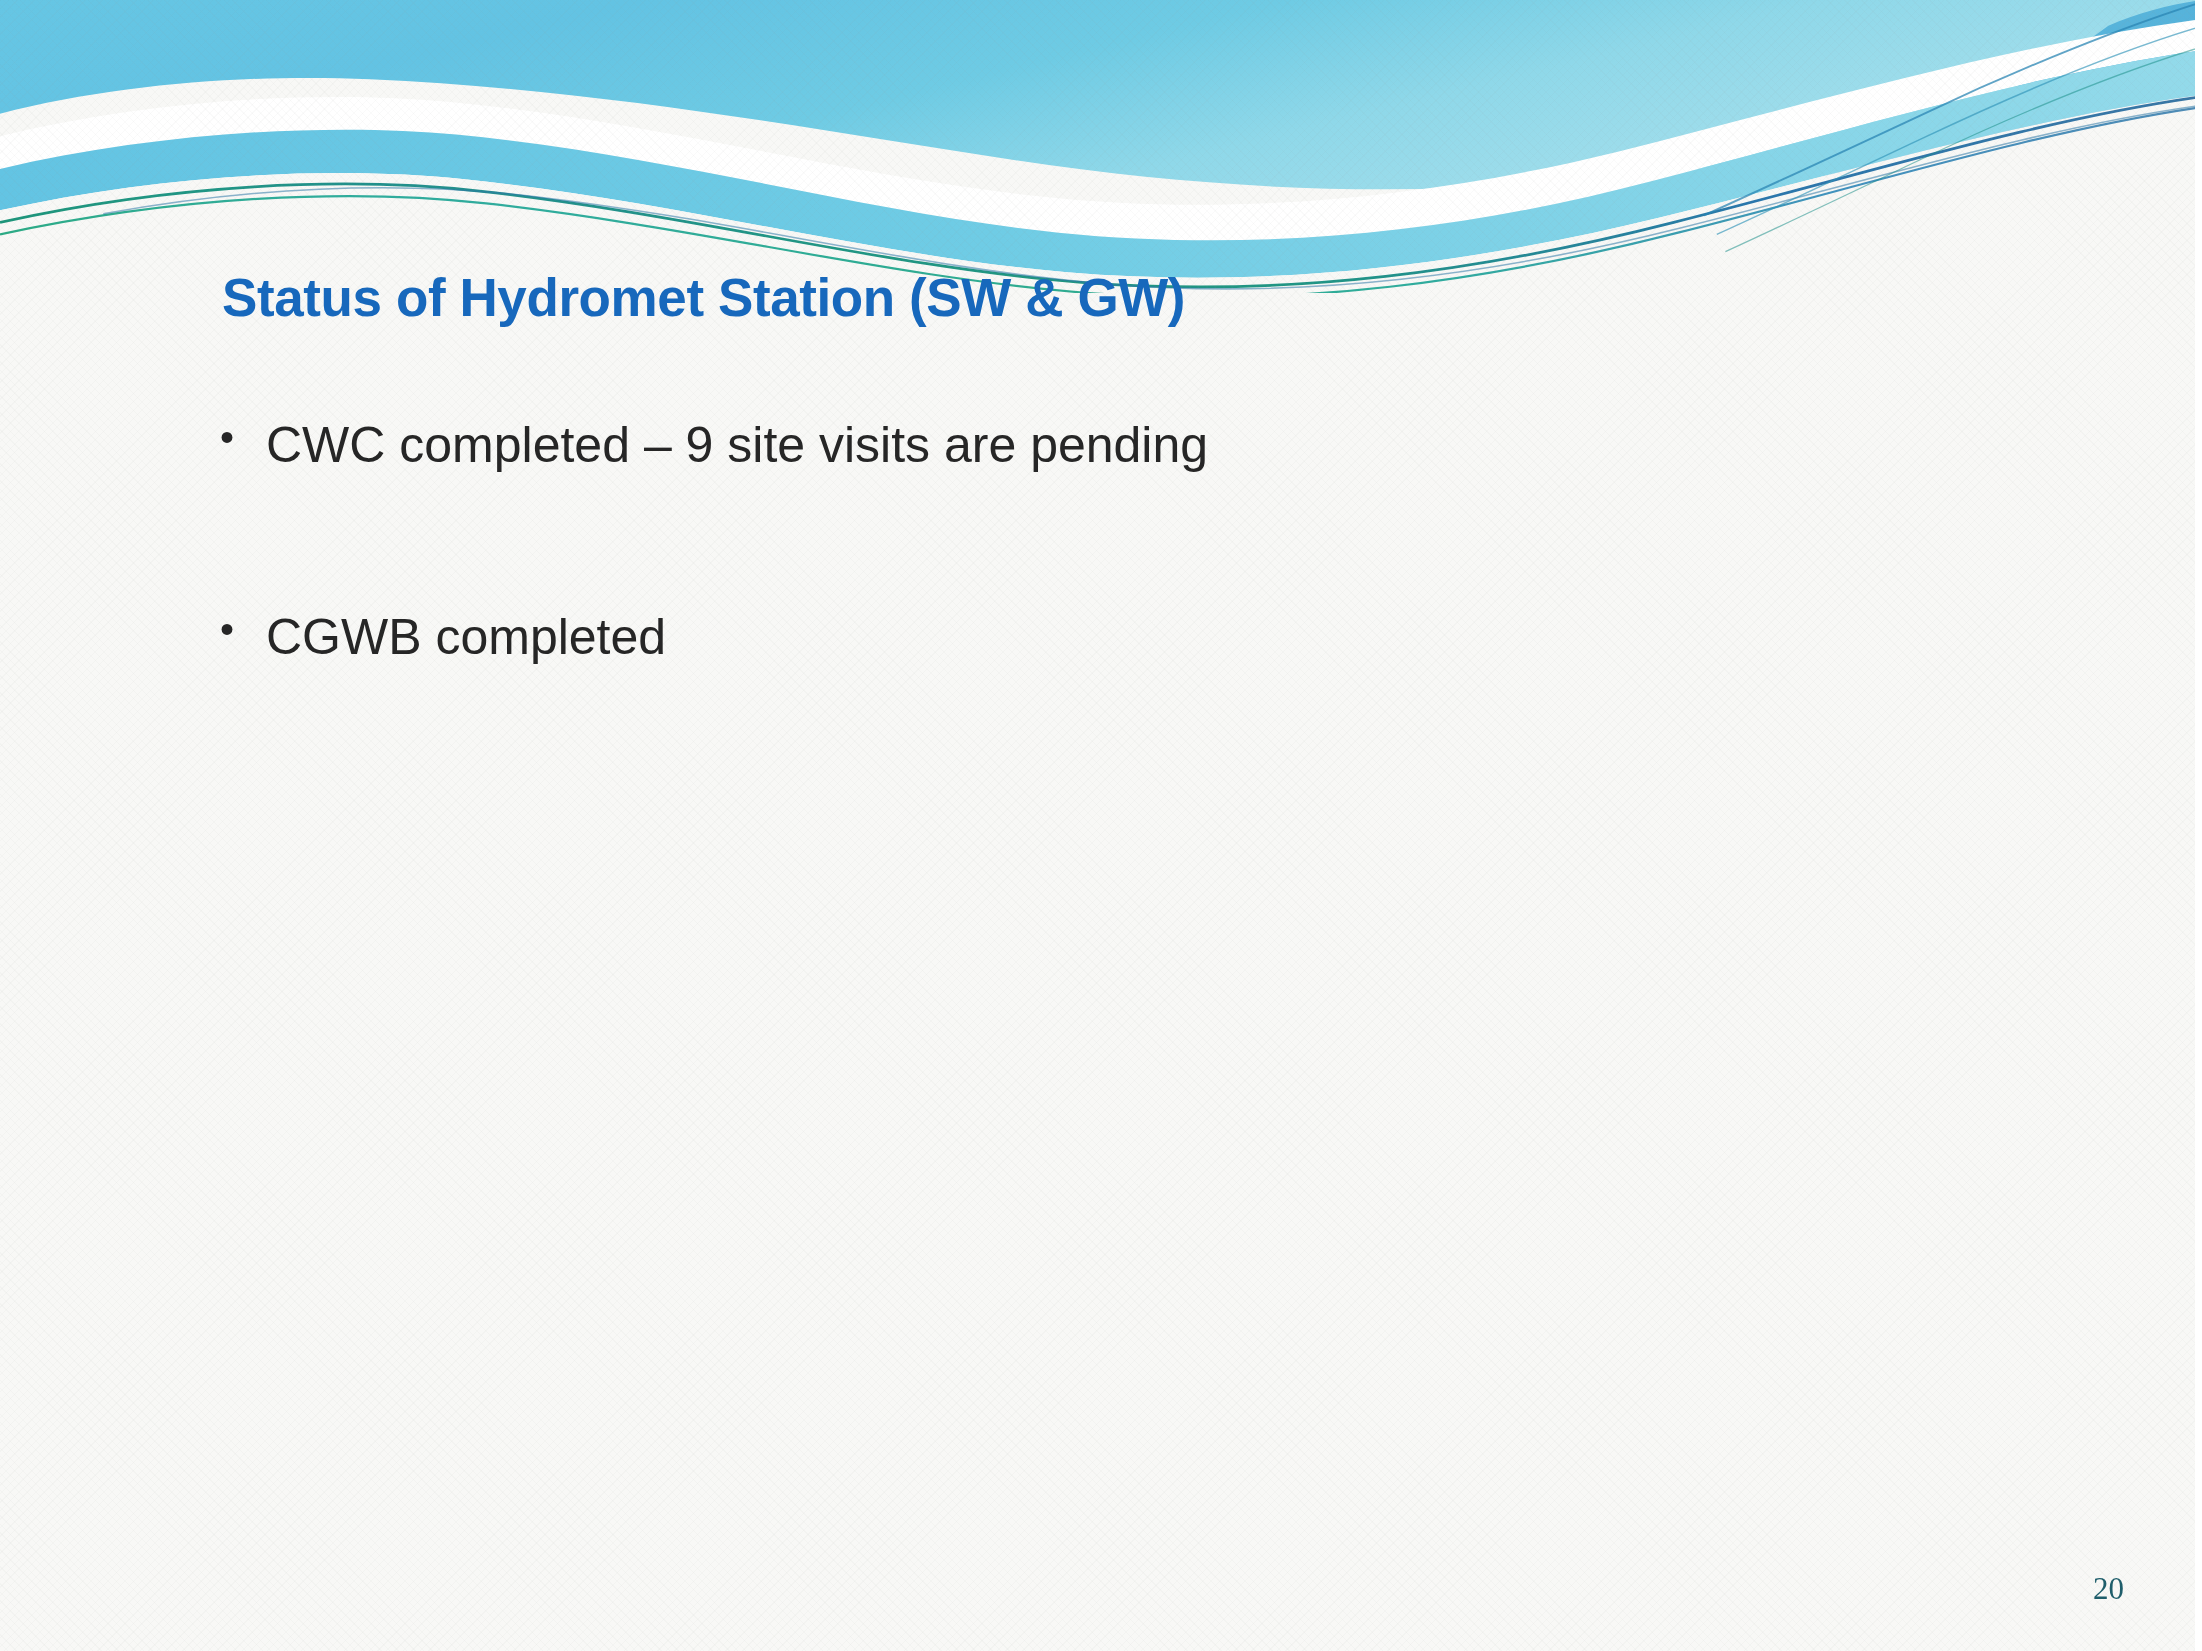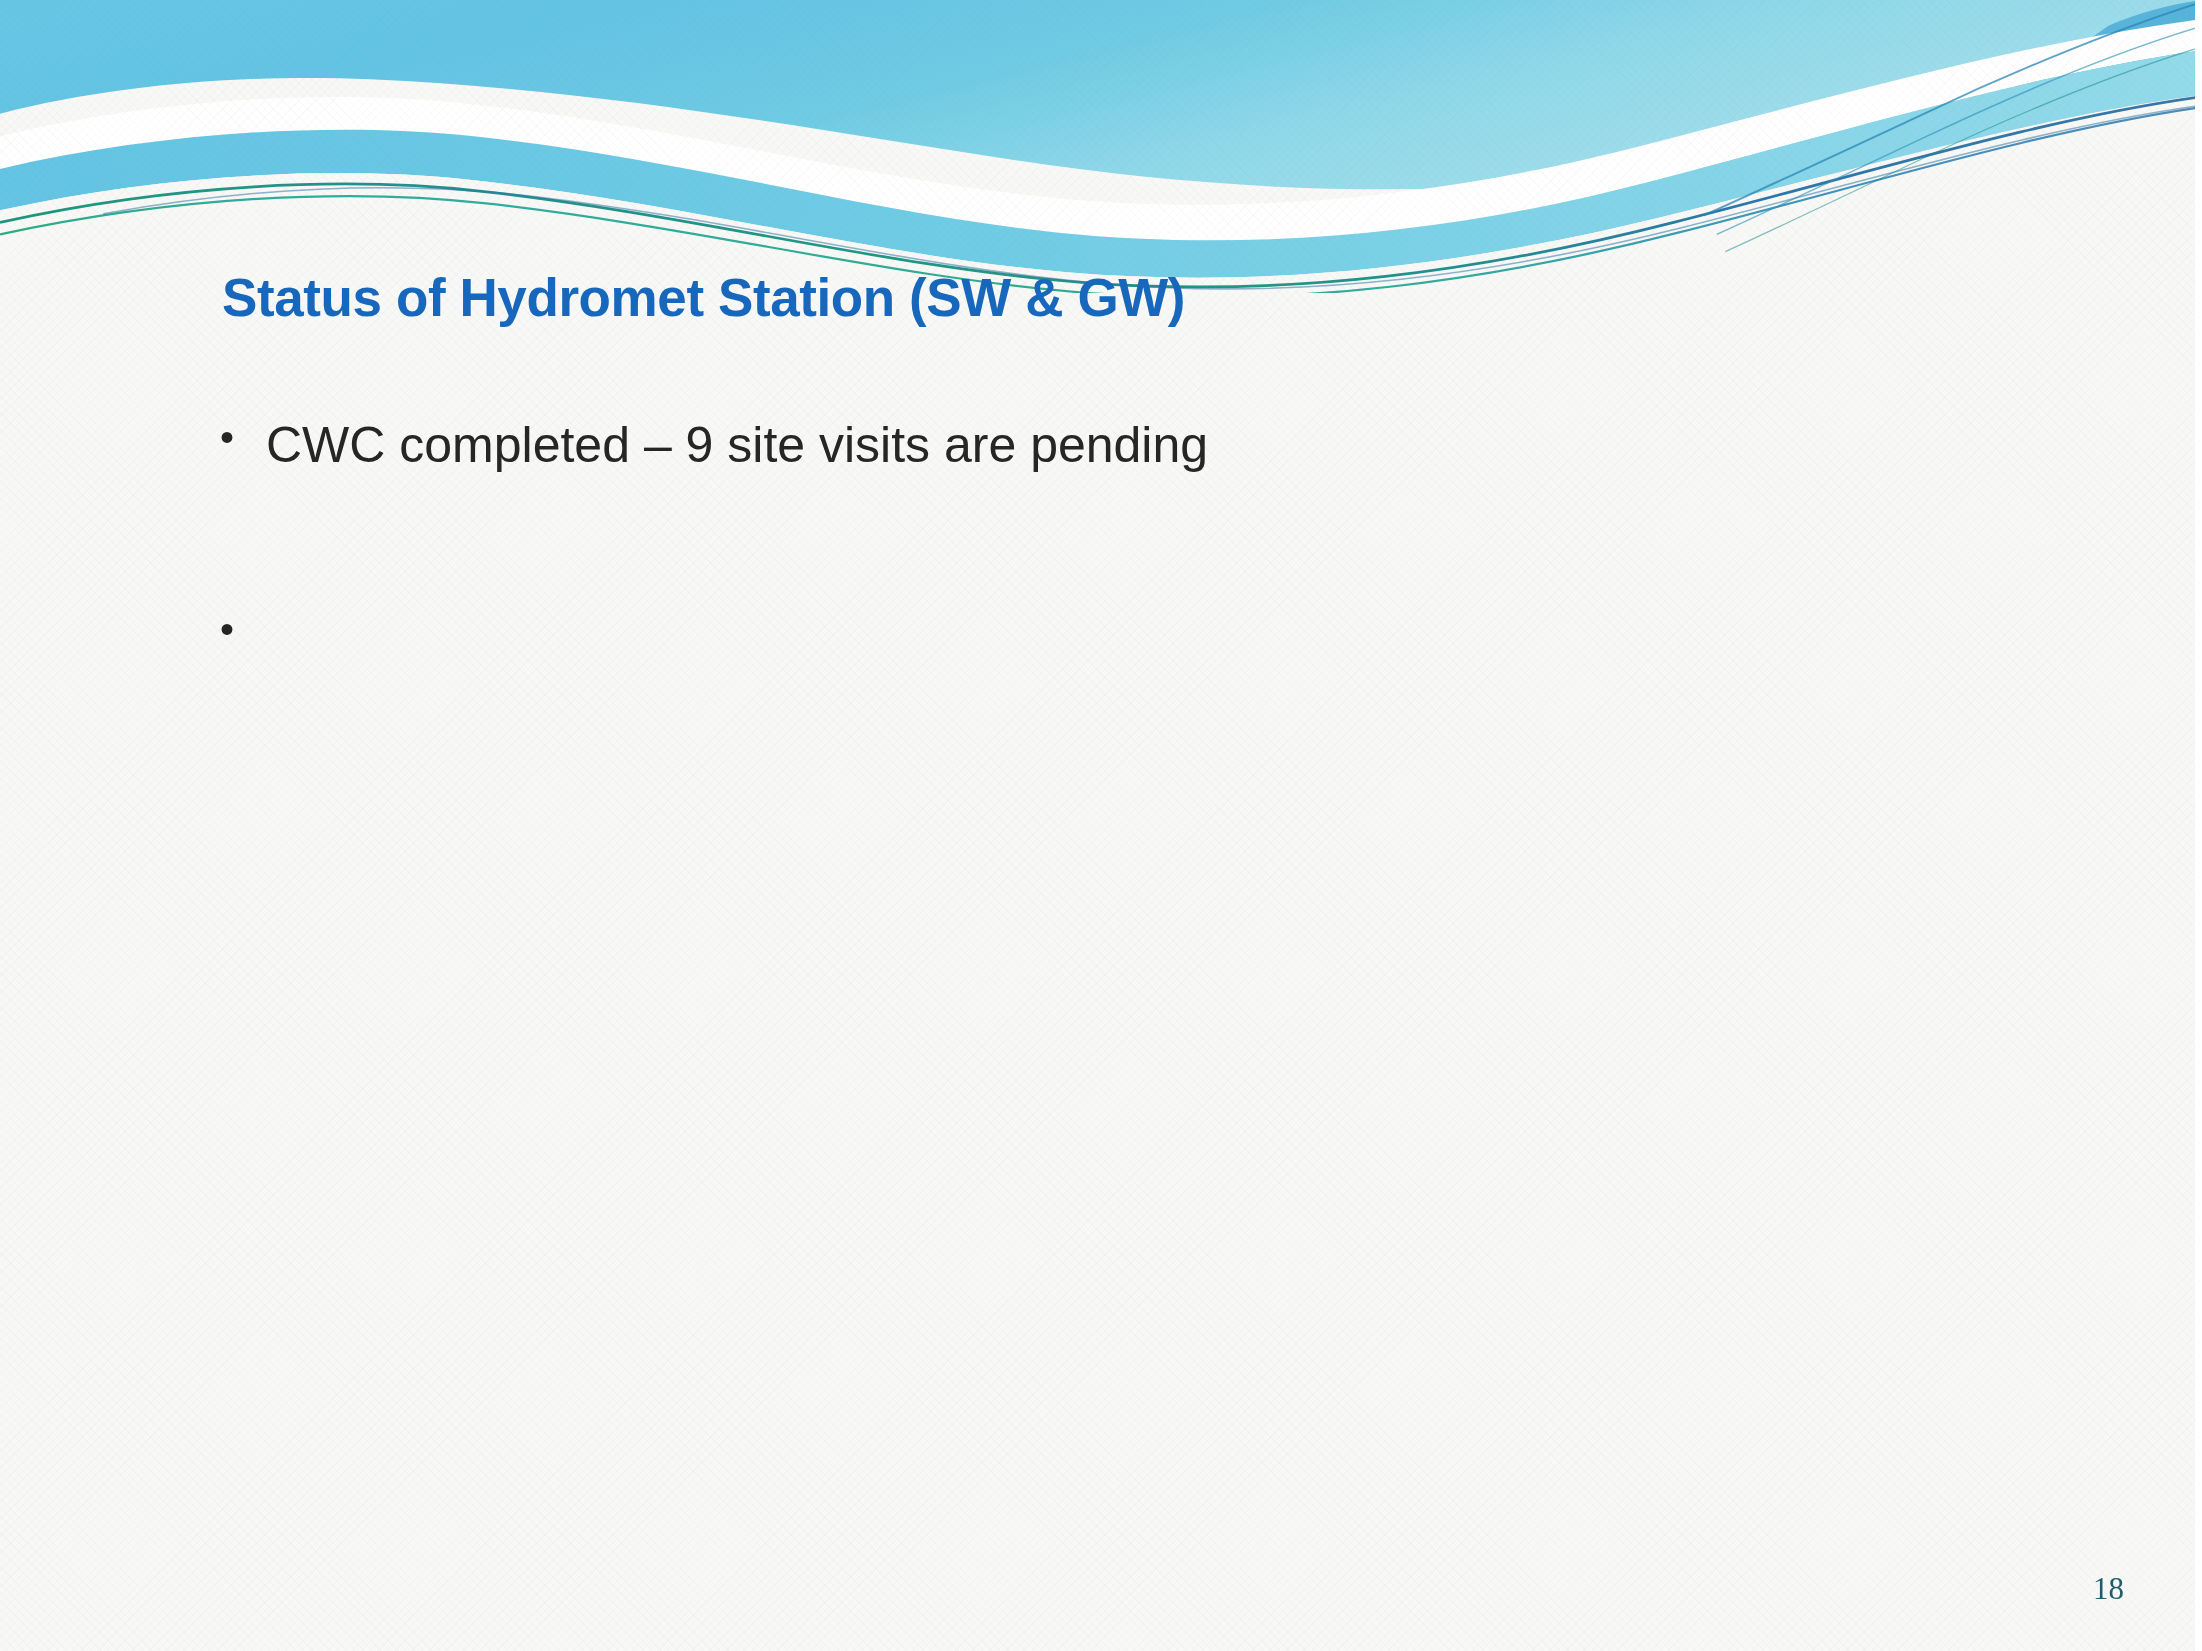--- a/index.html
+++ b/index.html
@@ -218,20 +218,21 @@
 
     <h1 id="slide-title">Status of Hydromet Station (SW &amp; GW)</h1>
 
     <ul id="body-list">
       <li>
         <span class="bullet-glyph">•</span>
         <span class="bullet-text">CWC completed – 9 site visits are pending</span>
       </li>
       <li>
         <span class="bullet-glyph">•</span>
+        <span class="bullet-text">CGWB completed</span>
       </li>
     </ul>
 
-    <div id="page-number">18</div>
+    <div id="page-number">20</div>
   </div>
 
 </div>
 
 
 </body></html>

